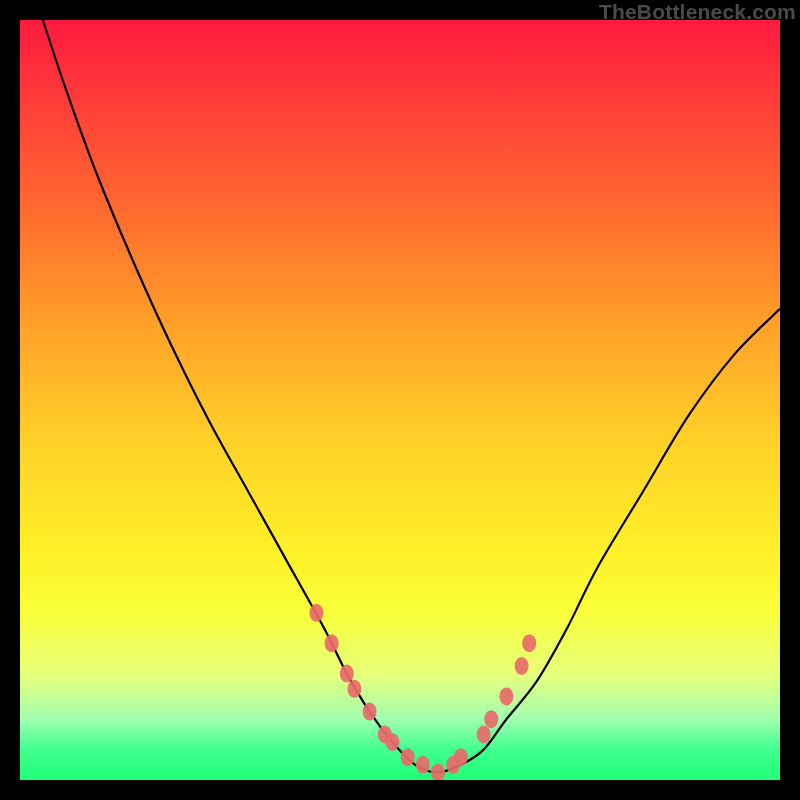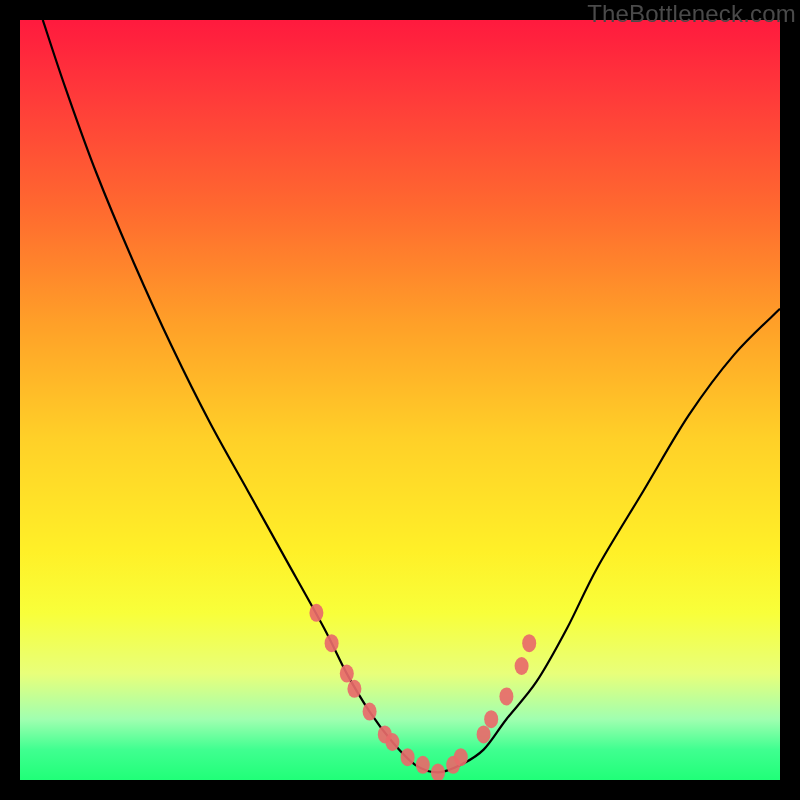--- a/index.html
+++ b/index.html
@@ -29,22 +29,22 @@
       #e8ff7a 86%,
       #a0ffb0 92%,
       #40ff90 96%,
       #20ff78 100%);
   }
   .watermark {
     position: absolute;
     top: 0px;
     right: 4px;
     color: #4a4a4a;
-    font-size: 24px;
-    font-weight: 400;
+    font-size: 21px;
+    font-weight: 700;
     letter-spacing: 0.2px;
     z-index: 10;
   }
   svg {
     position: absolute;
     left: 0;
     top: 0;
   }
 </style>
 </head>

